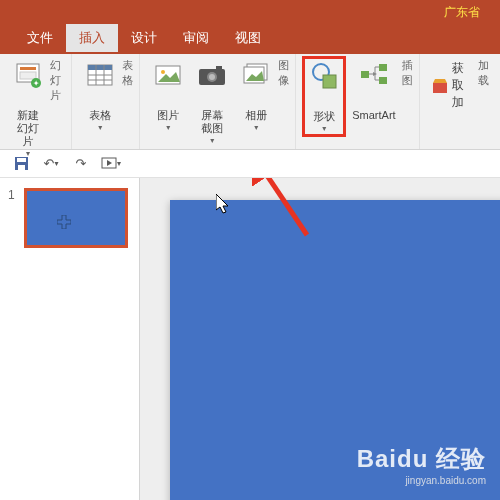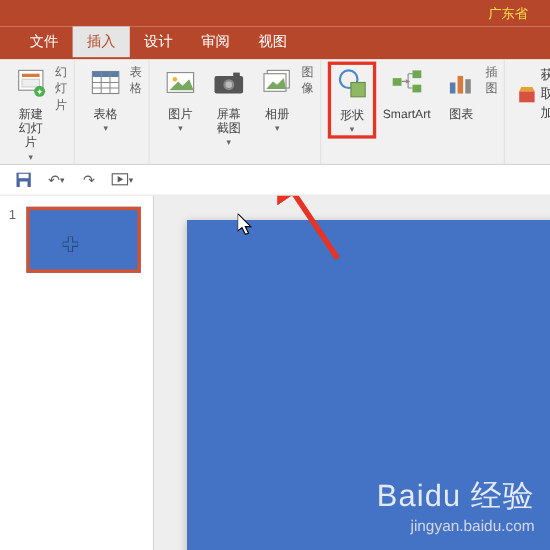--- a/index.html
+++ b/index.html
@@ -7,40 +7,40 @@
 .title-bar{height:24px;background:#b7472a;color:#fde047;font-size:12px;line-height:24px;text-align:right;padding-right:20px}
 .tab-strip{height:30px;background:#b7472a;display:flex;align-items:flex-start;padding-left:14px}
 .tab{color:#fff;font-size:13px;padding:5px 13px;cursor:pointer}
 .tab.active{background:#e5e5e5;color:#b7472a}
 .ribbon{height:96px;background:#f1f1f1;border-bottom:1px solid #d4d4d4;display:flex}
 .group{display:flex;padding:2px 6px 0;border-right:1px solid #e1e1e1}
 .group-items{display:flex;flex:1;align-items:flex-start}
 .group-label{font-size:11px;color:#666;padding:2px 0 4px}
 .btn{display:flex;flex-direction:column;align-items:center;padding:2px 5px;cursor:pointer;border:1px solid transparent}
 .btn-icon{width:32px;height:32px;display:flex;align-items:center;justify-content:center}
-.btn-label{font-size:11px;color:#444;text-align:center;line-height:13px;margin-top:7px}
+.btn-label{font-size:11px;color:#444;text-align:center;line-height:13px;margin-top:18px}
 .btn-arrow{font-size:8px;color:#666;margin-top:1px}
 .highlight-box{border:3px solid #e73323!important;padding:1px 3px}
 .side-cmds{display:flex;flex-direction:column;gap:4px;padding:4px 6px;font-size:12px;color:#444}
 .side-cmd{display:flex;align-items:center;gap:4px;cursor:pointer}
 .qat{height:28px;background:#fff;border-bottom:1px solid #e1e1e1;display:flex;align-items:center;padding-left:10px;gap:8px}
 .qat-btn{width:22px;height:22px;display:flex;align-items:center;justify-content:center;cursor:pointer;color:#5a5a5a;font-size:13px}
 .workspace{display:flex;height:322px;background:#eee}
 .thumb-panel{width:140px;background:#fff;border-right:1px solid #d4d4d4;padding:10px 8px}
 .thumb-row{display:flex;gap:6px}
 .thumb-num{font-size:12px;color:#666;width:10px}
 .thumb{width:104px;height:60px;border:3px solid #d35230;background:#4472c4;position:relative}
 .thumb-cross{position:absolute;left:30px;top:24px;width:14px;height:14px}
 .canvas-area{flex:1;background:#eee;position:relative;overflow:hidden}
 .slide{position:absolute;left:30px;top:22px;width:440px;height:330px;background:#4472c4;box-shadow:0 2px 8px rgba(0,0,0,.25)}
 .cursor{position:absolute;left:76px;top:16px;z-index:10}
 .arrow-red{position:absolute;z-index:9}
 .watermark{position:absolute;right:14px;bottom:14px;color:#fff;opacity:.85;z-index:20;text-align:right}
-.wm-logo{font-size:28px;font-weight:normal;letter-spacing:1px}
-.wm-url{font-size:14px;color:#e8e8e8}
+.wm-logo{font-size:24px;font-weight:bold;letter-spacing:1px}
+.wm-url{font-size:10px;color:#e8e8e8}
 svg{display:block}
 </style>
 </head>
 <body>
 
 <div class="title-bar">广东省</div>
 
 <div class="tab-strip">
   <div class="tab">文件</div>
   <div class="tab active">插入</div>
@@ -146,30 +146,20 @@
         <div class="btn-icon">
           <svg width="30" height="28">
               <rect x="2" y="10" width="8" height="7" fill="#6fa84f"></rect>
               <rect x="20" y="3" width="8" height="7" fill="#6fa84f"></rect>
               <rect x="20" y="16" width="8" height="7" fill="#6fa84f"></rect>
               <path d="M10 13 h6 M16 6 h4 M16 19 h4 M16 6 v13" stroke="#888" fill="none"></path>
               <polygon points="14,11 18,13 14,15" fill="#888"></polygon>
             </svg>
         </div>
         <div class="btn-label">SmartArt</div>
-      </div>
-      <div class="btn">
-        <div class="btn-icon">
-          <svg width="28" height="28">
-              <rect x="4" y="14" width="5" height="10" fill="#5b7ea8"></rect>
-              <rect x="11" y="8" width="5" height="16" fill="#d87a3a"></rect>
-              <rect x="18" y="11" width="5" height="13" fill="#888"></rect>
-            </svg>
-        </div>
-        <div class="btn-label">图表</div>
       </div>
     </div>
     <div class="group-label">插图</div>
   </div>
 
   <div class="group" style="border-right:none">
     <div class="side-cmds">
       <div class="side-cmd">
         <span>
             <svg width="16" height="16">

